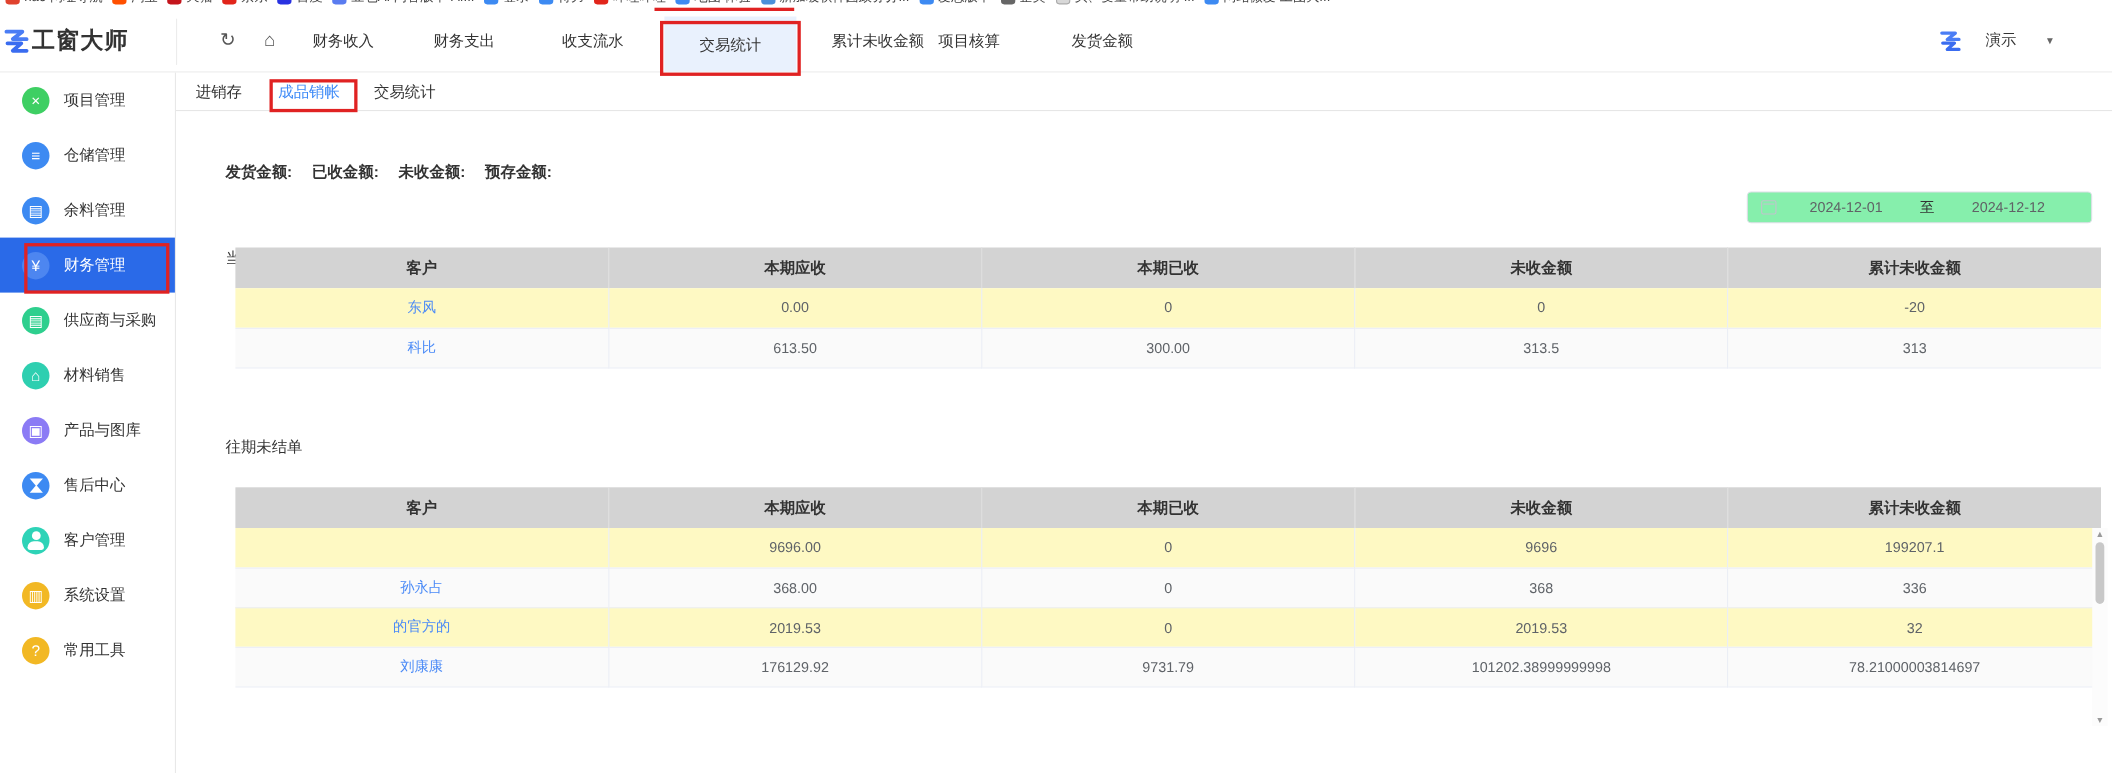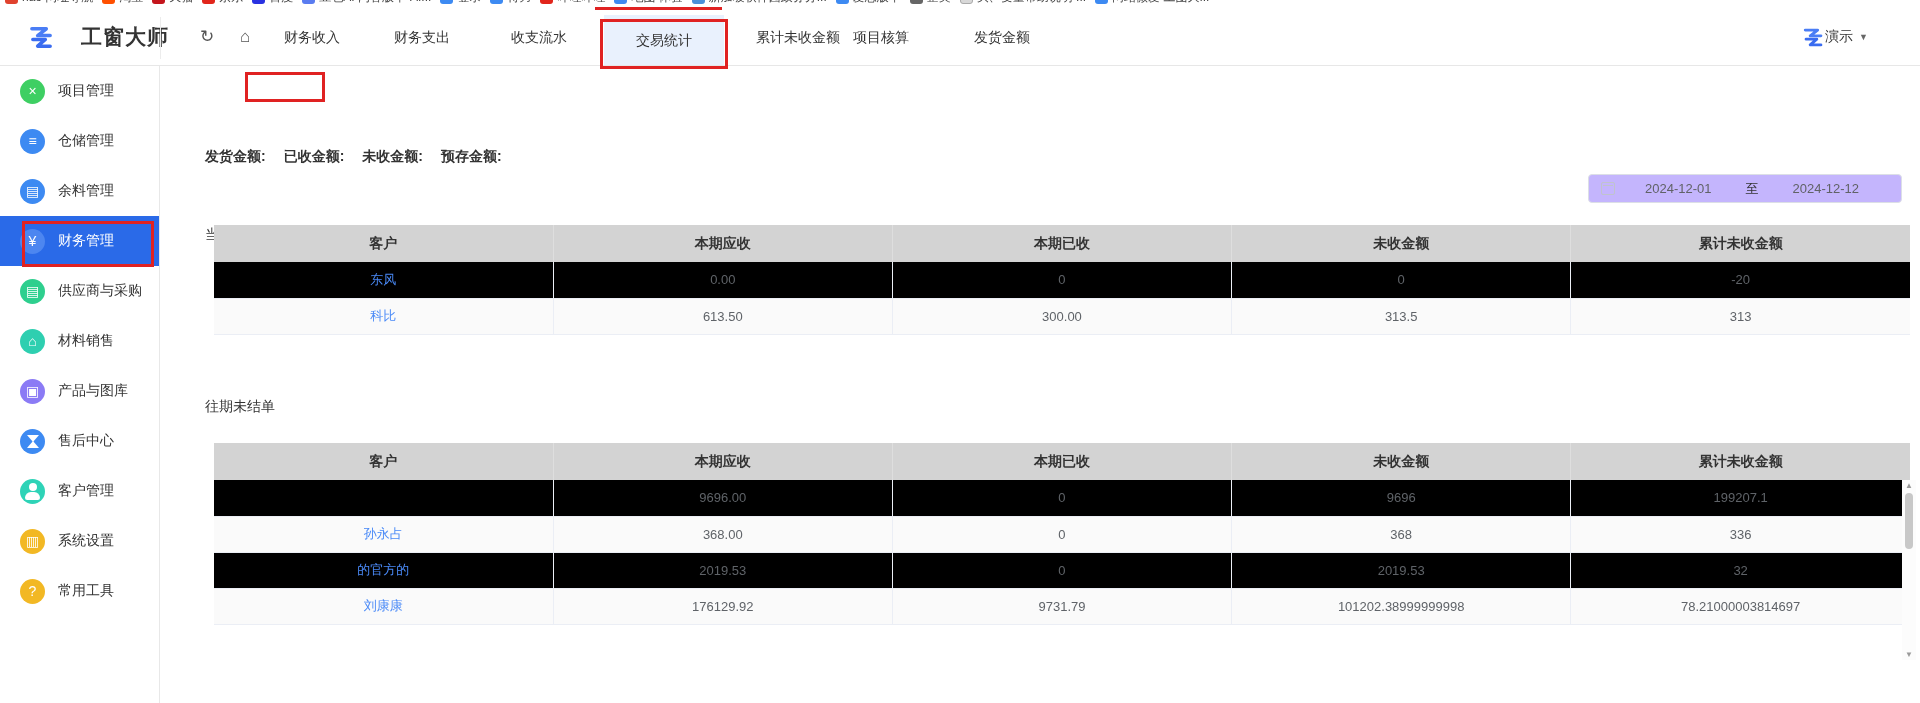--- a/index.html
+++ b/index.html
@@ -18,31 +18,31 @@
   .bm:nth-child(5) .fav{background:#2932e1}.bm:nth-child(6) .fav{background:#5a7cf0}
   .bm:nth-child(7) .fav{background:#3d8af2}.bm:nth-child(8) .fav{background:#3d8af2}
   .bm:nth-child(9) .fav{background:#e1251b}.bm:nth-child(10) .fav{background:#3d8af2}
   .bm:nth-child(11) .fav{background:#4a90d9}.bm:nth-child(12) .fav{background:#3d8af2}
   .bm:nth-child(13) .fav{background:#666}.bm:nth-child(14) .fav{background:#d8d8d8;border:1px solid #aaa}
   .bm:nth-child(15) .fav{background:#3d8af2}
 
   
   .app-header { position:absolute; left:0; top:9px; width:1920px; height:57px;
     background:#fff; border-bottom:1px solid #e7e7e7; }
-  .logo { position:absolute; left:28px; top:0; height:56px; width:142px;
-    display:flex; align-items:center; gap:26px; border-right:0; }
+  .logo { position:absolute; left:2px; top:0; height:56px; width:142px;
+    display:flex; align-items:center; gap:0; border-right:0; }
   .logo-text { font-size:21px; font-weight:600; color:#333; letter-spacing:1px; }
   .header-divider { position:absolute; left:160px; top:8px; height:42px; width:1px; background:#ececec; }
   .hicon { position:absolute; top:0; height:56px; line-height:56px; font-size:17px; color:#555; cursor:pointer; }
   .hicon.refresh { left:200px; }
   .hicon.home { left:240px; }
   .ntab { position:absolute; top:0; height:56px; line-height:56px; font-size:14px; color:#333; cursor:pointer; }
   .ntab.active { left:604px; top:6px; width:120px; height:50px; line-height:50px;
     text-align:center; background:#e9f1fd; color:#333; }
-  .user-menu { position:absolute; right:52px; top:0; height:56px; display:flex; align-items:center; gap:0; cursor:pointer; }
+  .user-menu { position:absolute; right:52px; top:0; height:56px; display:flex; align-items:center; gap:20px; cursor:pointer; }
   .user-name { font-size:14px; color:#333; }
   .caret { font-size:9px; color:#666; margin-left:6px; }
 
   
   .sidebar { position:absolute; left:0; top:66px; width:160px; height:637px;
     background:#fff; border-right:1px solid #e8e8e8; }
   .side-item { height:50px; display:flex; align-items:center; padding-left:20px; gap:13px; cursor:pointer; }
   .slabel { font-size:14px; color:#333; }
   .side-item.active { background:#2a6ae8; }
   .side-item.active .slabel { color:#fff; }
@@ -68,35 +68,35 @@
   .stab.active { color:#3d8af7; }
 
   
   .summary-row { position:absolute; left:205px; top:148px; display:flex; gap:18px; }
   .summary-label { font-size:14px; font-weight:bold; color:#333; }
   .section-title { position:absolute; font-size:14px; color:#333; }
   .title1 { left:205px; top:182px;margin-top:44px; }
   .title2 { left:205px; top:398px; }
 
   .datepicker { position:absolute; left:1588px; top:174px; width:314px; height:29px;
-    border:1px solid #dcdfe6; border-radius:4px; background:#c4b5fd;
+    border:1px solid #dcdfe6; border-radius:4px; background:#86efac;
     display:flex; align-items:center; padding:0 12px; cursor:pointer; }
   .cal-icon { position:relative; width:14px; height:13px; border:1px solid #c0c4cc; border-radius:2px; flex:none; }
   .cal-icon::before { content:""; position:absolute; left:1px; right:1px; top:2px; height:1px; background:#c0c4cc; }
   .dp-date { flex:1; text-align:center; font-size:13px; color:#606266; }
   .dp-sep { font-size:13px; color:#333; padding:0 4px; }
 
   
   table.dtable { position:absolute; left:214px; width:1696px; border-collapse:collapse; table-layout:fixed; }
   .t1 { top:225px; } .t2 { top:443px; }
   .dtable th { height:37px; background:#d3d3d3; font-size:14px; font-weight:600; color:#333;
     text-align:center; border-right:1px solid #dedede; }
   .dtable th:last-child { border-right:none; }
   .dtable td { height:36px; font-size:13px; color:#5f6368; text-align:center;
-    border-right:1px solid #ebeef5; border-bottom:1px solid #ebeef5; background:#000000; }
+    border-right:1px solid #ebeef5; border-bottom:1px solid #ebeef5; background:#fef9c3; }
   .dtable td:last-child { border-right:none; }
   .dtable tbody tr:nth-child(even) td { background:#fafafa; }
   .dtable td.link { color:#4a8af7; cursor:pointer; }
 
   
   .vscroll { position:absolute; left:1902px; top:480px; width:14px; height:180px; background:#fcfcfc; }
   .sarrow { position:absolute; left:0; width:14px; text-align:center; font-size:8px; color:#9a9a9a; cursor:pointer; }
   .sarrow.up { top:1px; } .sarrow.down { bottom:1px; }
   .sthumb { position:absolute; left:3px; top:13px; width:8px; height:56px; background:#c8c8c8; border-radius:5px; cursor:grab; }
 
@@ -244,20 +244,25 @@
     <div class="side-item">
       <span class="sicon si10">▥</span>
       <span class="slabel">系统设置</span>
     </div>
     <div class="side-item">
       <span class="sicon si11">?</span>
       <span class="slabel">常用工具</span>
     </div>
   </aside>
 
+  <div class="subtabs">
+    <span class="stab" style="left:18px">进销存</span>
+    <span class="stab active" style="left:93px">成品销帐</span>
+    <span class="stab" style="left:180px">交易统计</span>
+  </div>
 
   <div class="summary-row">
     <span class="summary-label">发货金额:</span>
     <span class="summary-label">已收金额:</span>
     <span class="summary-label">未收金额:</span>
     <span class="summary-label">预存金额:</span>
   </div>
 
   <div class="datepicker">
     <span class="cal-icon"></span>

